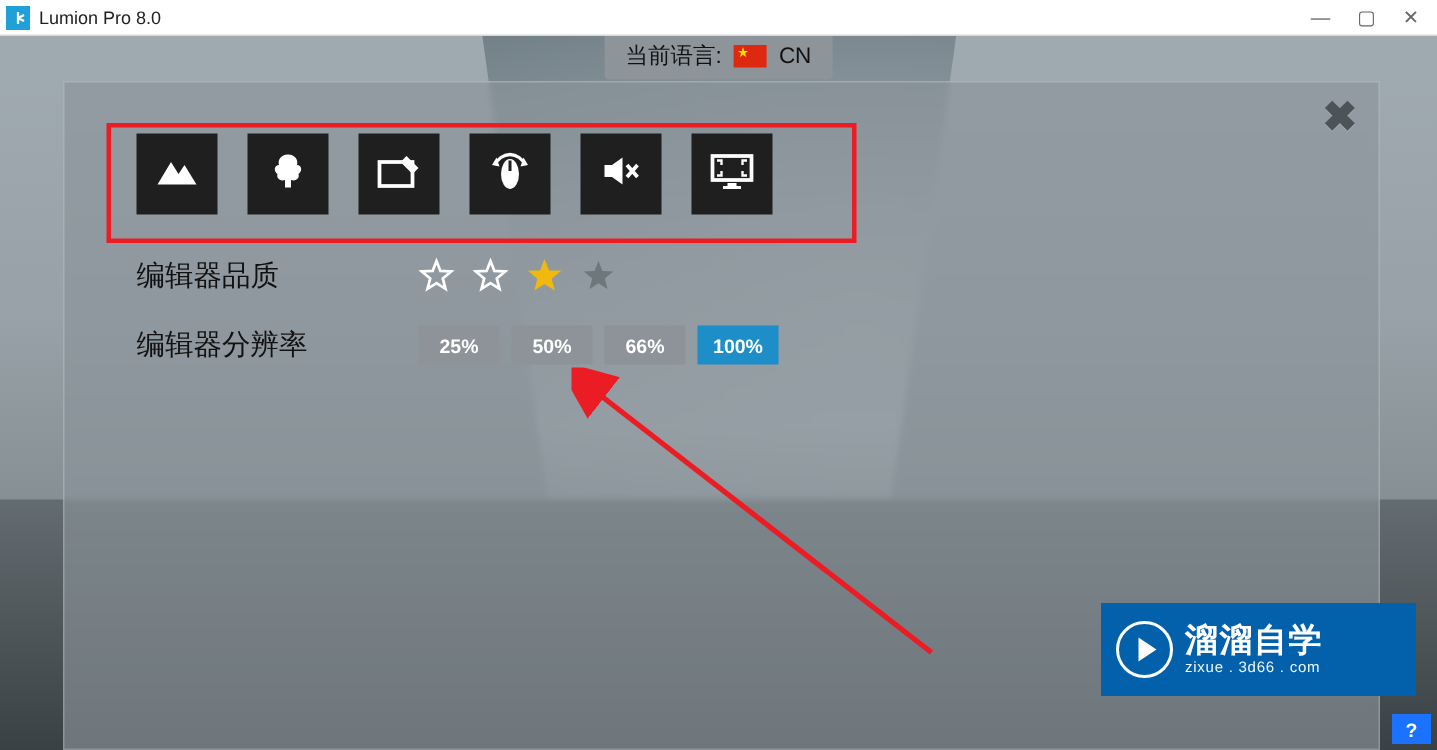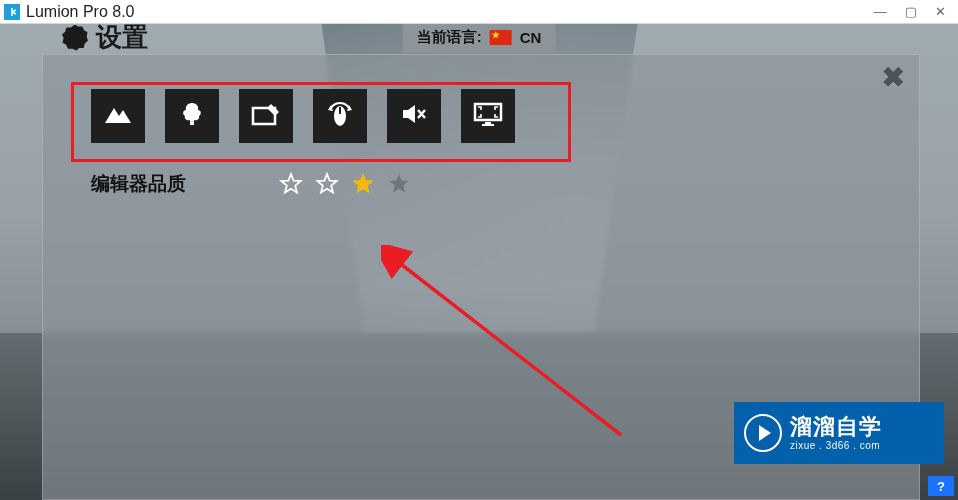--- a/index.html
+++ b/index.html
@@ -19,21 +19,21 @@
   }
   .titlebar .app-icon {
     width: 16px; height: 16px;
     background: #1fa0d8;
     display: inline-flex;
     align-items: center;
     justify-content: center;
     margin-right: 6px;
   }
   .titlebar .app-icon svg { width: 10px; height: 10px; fill: #fff; }
-  .titlebar .title { font-size: 16px; color: #222; }
+  .titlebar .title { font-size: 12px; color: #222; }
   .titlebar .win-controls {
     margin-left: auto;
     display: flex;
     gap: 18px;
     padding-right: 8px;
     color: #666;
     font-size: 13px;
   }
   .titlebar .win-controls span { cursor: default; }
 
@@ -90,21 +90,21 @@
     transform: translateX(-50%);
     top: 0;
     background: #8e959a;
     padding: 4px 14px 6px 14px;
     border-radius: 0 0 3px 3px;
     display: flex;
     align-items: center;
     gap: 8px;
     color: #111;
     font-size: 15px;
-    font-weight: 700;
+    font-weight: 400;
   }
   .flag {
     width: 22px; height: 15px;
     background: #de2910;
     position: relative;
   }
   .flag::before {
     content: "★";
     position: absolute;
     color: #ffde00;
@@ -164,21 +164,21 @@
   .settings-rows { margin-top: 28px; }
   .row {
     display: flex;
     align-items: center;
     margin-bottom: 20px;
   }
   .row-label {
     width: 200px;
     color: #111;
     font-size: 19px;
-    font-weight: 700;
+    font-weight: 400;
     padding-left: 12px;
   }
   .stars { display: flex; gap: 12px; }
   .star { width: 24px; height: 24px; cursor: pointer; }
   .star svg { width: 100%; height: 100%; }
 
   .btn-group { display: flex; gap: 8px; }
   .opt-btn {
     min-width: 54px;
     height: 26px;
@@ -270,24 +270,20 @@
     <span>✕</span>
   </div>
 </div>
 
 <div class="scene">
   <div class="wall-left"></div>
   <div class="wall-right"></div>
   <div class="floor"></div>
 
   <div class="top-strip">
-    <div class="settings-tag">
-      <span class="gear"></span>
-      <span>设置</span>
-    </div>
     <div class="lang-box">
       <span>当前语言:</span>
       <span class="flag"></span>
       <span>CN</span>
     </div>
   </div>
 
   <div class="dialog">
     <span class="close">✖</span>
 
@@ -361,20 +357,29 @@
               </svg></span>
           <span class="star"><svg viewBox="0 0 24 24">
                 <path d="M12 2 L14.6 8.6 L21.8 9 L16.2 13.6 L18 20.6 L12 16.8 L6 20.6 L7.8 13.6 L2.2 9 L9.4 8.6 Z" fill="#f2b90c" stroke="#f2b90c" stroke-width="1"></path>
               </svg></span>
           <span class="star"><svg viewBox="0 0 24 24">
                 <path d="M12 2 L14.6 8.6 L21.8 9 L16.2 13.6 L18 20.6 L12 16.8 L6 20.6 L7.8 13.6 L2.2 9 L9.4 8.6 Z" fill="#6d777c"></path>
               </svg></span>
         </div>
       </div>
 
+      <div class="row">
+        <div class="row-label">编辑器分辨率</div>
+        <div class="btn-group">
+          <div class="opt-btn">25%</div>
+          <div class="opt-btn">50%</div>
+          <div class="opt-btn">66%</div>
+          <div class="opt-btn active">100%</div>
+        </div>
+      </div>
 
     </div>
 
     <svg class="arrow" style="left:338px; top:190px;" width="260" height="210">
       <defs>
         <marker id="ah" markerWidth="12" markerHeight="12" refX="2" refY="5" orient="auto">
           <path d="M0 0 L12 5 L0 10 Z" fill="#ec1c24"></path>
         </marker>
       </defs>
       <line x1="240" y1="190" x2="16" y2="16" stroke="#ec1c24" stroke-width="3.5" marker-end="url(#ah)"></line>

